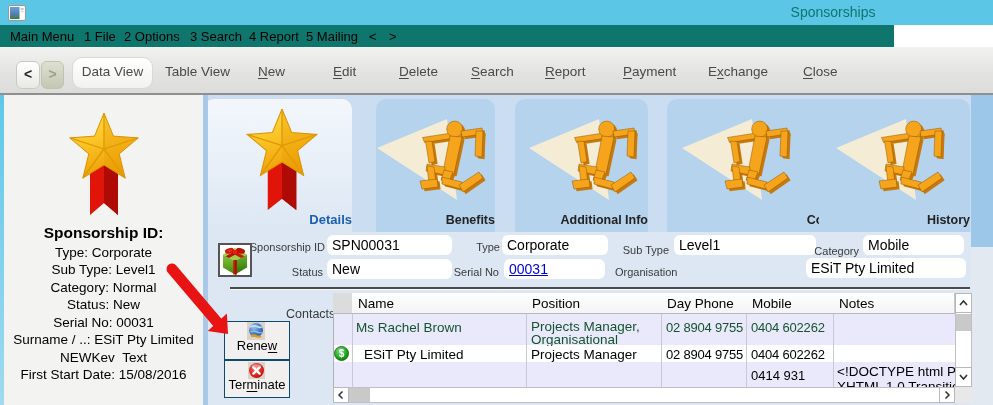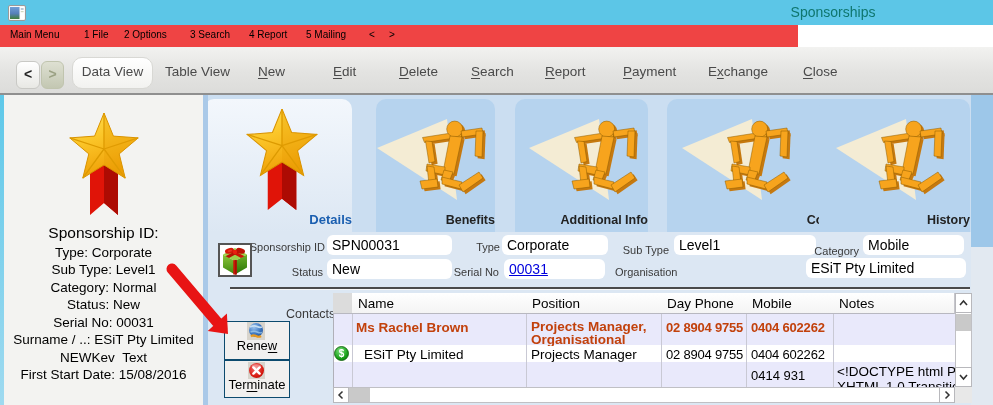--- a/index.html
+++ b/index.html
@@ -1,51 +1,51 @@
 <!DOCTYPE html>
 <html><head>
 <meta charset="utf-8">
 <style>
   html,body{margin:0;padding:0;}
   body{width:993px;height:405px;overflow:hidden;font-family:"Liberation Sans",sans-serif;position:relative;background:#ffffff;}
   .abs{position:absolute;}
   span{white-space:nowrap;}
   #titlebar{left:0;top:0;width:993px;height:25px;background:#5cc6e7;}
   #title{left:833px;top:4px;transform:translateX(-50%);font-size:14px;color:#0f766e;}
-  #menubar{left:0;top:25px;width:798px;height:22px;background:#ef4444;font-size:10px;color:#000;}
+  #menubar{left:0;top:25px;width:894px;height:22px;background:#0f766e;font-size:13px;color:#000;}
   .mi{position:absolute;top:4px;}
   #toolbar{left:0;top:47px;width:993px;height:46px;background:linear-gradient(#f2f2f0,#e3e3e1 55%,#dcdcda);}
   .tb{position:absolute;font-size:13.5px;color:#4a4a4a;top:64px;white-space:nowrap;}
   #tbsep{left:0;top:93px;width:993px;height:2px;background:#8f8f8f;}
   .ul{text-decoration:underline;text-underline-offset:2px;}
   #btnback{left:16px;top:61px;width:22px;height:26px;background:linear-gradient(#ffffff,#e8e8e4);border:1px solid #c9c9c5;border-radius:6px;text-align:center;font-size:14px;font-weight:bold;color:#222;line-height:24px;}
   #btnfwd{left:41px;top:61px;width:21px;height:26px;background:linear-gradient(#dee0d2,#c3c7b2);border:1px solid #c0c4ae;border-radius:6px;text-align:center;font-size:14px;font-weight:bold;color:#9ba183;line-height:24px;}
   #btndv{left:72px;top:57px;width:79px;height:30px;background:linear-gradient(#ffffff,#f2f2f0);border:1px solid #d8d8d4;border-radius:10px;text-align:center;font-size:13.5px;color:#4a4a4a;line-height:28px;}
   #content{left:0;top:95px;width:993px;height:310px;background:#cbdef1;}
   #leftedge{left:0;top:95px;width:4px;height:310px;background:linear-gradient(#5ec8e9,#9fdaf0);}
   #leftpanel{left:4px;top:95px;width:199px;height:310px;background:#f3f3f1;}
   #lpborder{left:203px;top:95px;width:5px;height:310px;background:#aac9e8;}
   #rightband1{left:971px;top:95px;width:22px;height:152px;background:#9dc7e9;}
   #rightband2{left:971px;top:247px;width:22px;height:158px;background:#e2e9f1;}
   .lp{left:4px;width:199px;text-align:center;color:#000;white-space:nowrap;}
-  #lph{font-size:15.5px;font-weight:normal;top:224px;}
+  #lph{font-size:15.5px;font-weight:bold;top:224px;}
   .lpl{font-size:13.5px;}
   .tab{top:99px;height:133px;border-radius:10px 10px 0 0;background:#b6d3ee;}
   #tabdetails{left:204px;width:148px;background:linear-gradient(#f3f7fc,#e3ecf6 70%,#dce7f3);}
   .tablbl{position:absolute;bottom:5px;left:0;width:100%;text-align:right;font-size:12.5px;font-weight:bold;color:#222;}
   #tabdetails .tablbl{color:#1b5fb0;font-size:13px;}
   #panel{left:208px;top:232px;width:763px;height:173px;background:#dce7f3;}
   .lab{position:absolute;font-size:11px;color:#3a3a3a;white-space:nowrap;}
   .inp{position:absolute;background:#ffffff;font-size:14px;color:#000;padding:2px 0 0 5px;box-sizing:border-box;height:20px;white-space:nowrap;overflow:hidden;border-radius:6px;}
   #sepline{left:230px;top:287px;width:740px;height:2px;background:#4a4a4a;border-bottom:1px solid #f8f8f8;}
   .btn{position:absolute;left:224px;width:66px;background:#f1f0ef;border:1px solid #0c4a6e;box-sizing:border-box;text-align:center;font-size:13px;color:#000;}
   #tbl{left:333px;top:293px;width:639px;height:110px;background:#ffffff;border:1px solid #b0b0b8;box-sizing:border-box;}
   .hc{position:absolute;top:293px;height:21px;background:linear-gradient(#ffffff,#f4f4f4);border-right:1px solid #c6c6cc;border-bottom:1px solid #b8b8c0;box-sizing:border-box;font-size:13.5px;color:#000;padding:3px 0 0 6px;white-space:nowrap;overflow:hidden;}
   .cell{position:absolute;font-size:13.5px;color:#000;white-space:nowrap;overflow:hidden;}
-  .red{color:#c2410c;font-weight:bold;}
+  .red{color:#14532d;font-weight:normal;}
   .vline{position:absolute;top:314px;width:1px;height:73px;background:#c9c9d4;}
   .sb{position:absolute;background:#ffffff;border:1px solid #b8b8bc;box-sizing:border-box;text-align:center;color:#444;}
 </style>
 </head>
 <body>
 <div id="titlebar" class="abs"></div>
 <div id="title" class="abs">Sponsorships</div>
 <div id="menubar" class="abs">
   <span class="mi" style="left:10px">Main Menu</span>
   <span class="mi" style="left:84px">1 File</span>

